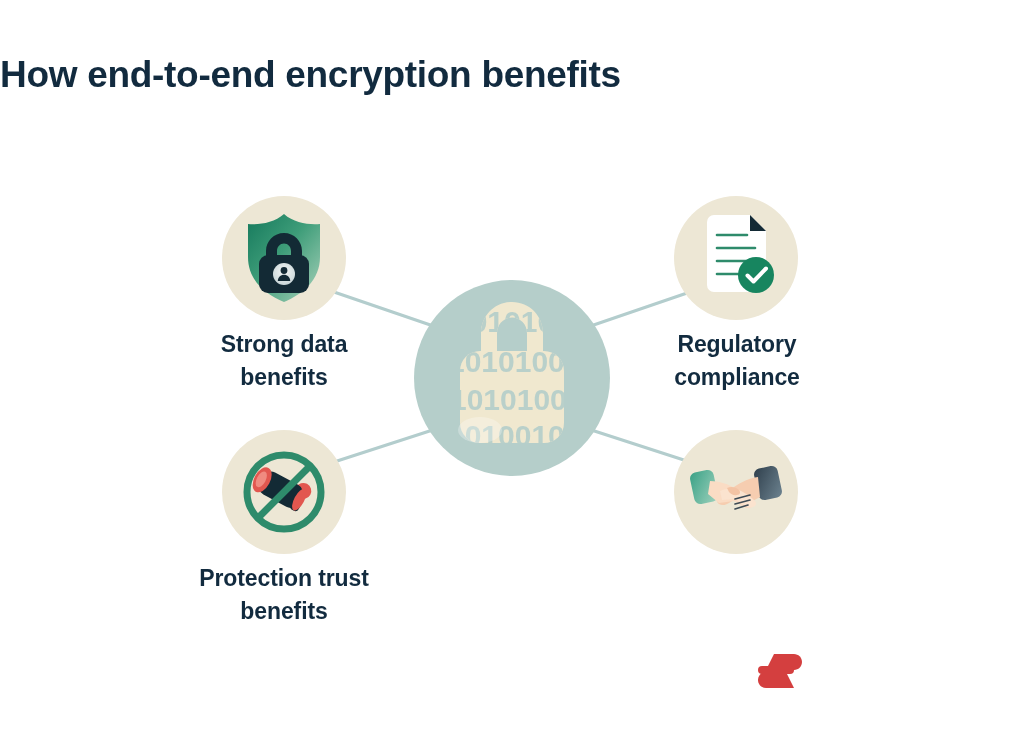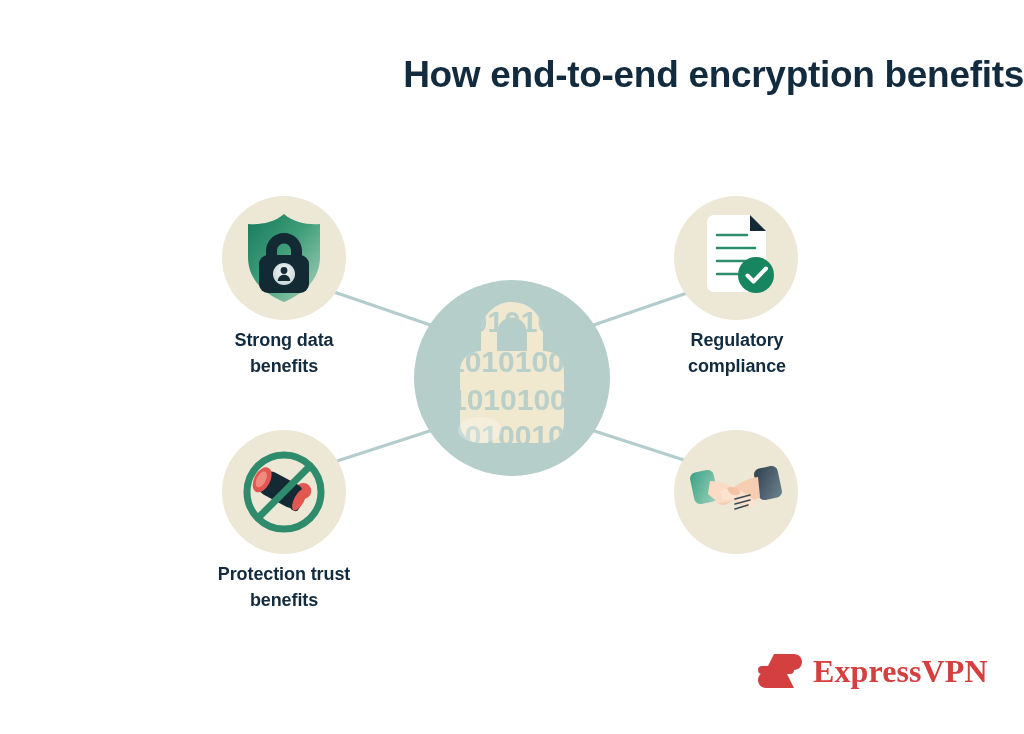--- a/index.html
+++ b/index.html
@@ -20,21 +20,21 @@
     position: absolute;
     inset: 0;
   }
 
   
   .title {
     position: absolute;
     left: 0;
     right: 0;
     top: 52px;
-    text-align: right;
+    text-align: left;
     color: #122b3f;
     font-size: 37px;
     font-weight: 700;
     line-height: 1.22;
     letter-spacing: -0.3px;
   }
   .title .line { display: block; }
 
   
   .connectors {
@@ -73,21 +73,21 @@
   .node-tr { left: 674px; top: 196px; }
   .node-bl { left: 222px; top: 430px; }
   .node-br { left: 674px; top: 430px; }
 
   
   .label {
     position: absolute;
     width: 270px;
     text-align: center;
     color: #122b3f;
-    font-size: 18px;
+    font-size: 23px;
     font-weight: 700;
     line-height: 1.42;
     letter-spacing: -0.1px;
   }
   .label .line { display: block; }
 
   .label-tl { left: 149px; top: 328px; }
   .label-tr { left: 602px; top: 328px; }
   .label-bl { left: 149px; top: 562px; }
   .label-br { left: 602px; top: 562px; }
@@ -277,16 +277,15 @@
   </div>
 
   <div class="brand">
     <svg class="brand-mark" width="44" height="38" viewBox="0 0 44 38">
       <g fill="#d43f3f">
         <path d="M16 2h20c4.4 0 8 3.6 8 8s-3.6 8-8 8H8l8-16z"></path>
         <path d="M28 20H8c-4.4 0-8 3.6-8 8s3.6 8 8 8h28l-8-16z"></path>
         <rect x="0" y="14" width="36" height="8" rx="4"></rect>
       </g>
     </svg>
-    <span class="brand-name">ExpressVPN</span>
   </div>
 
 </div>
 
 </body></html>

